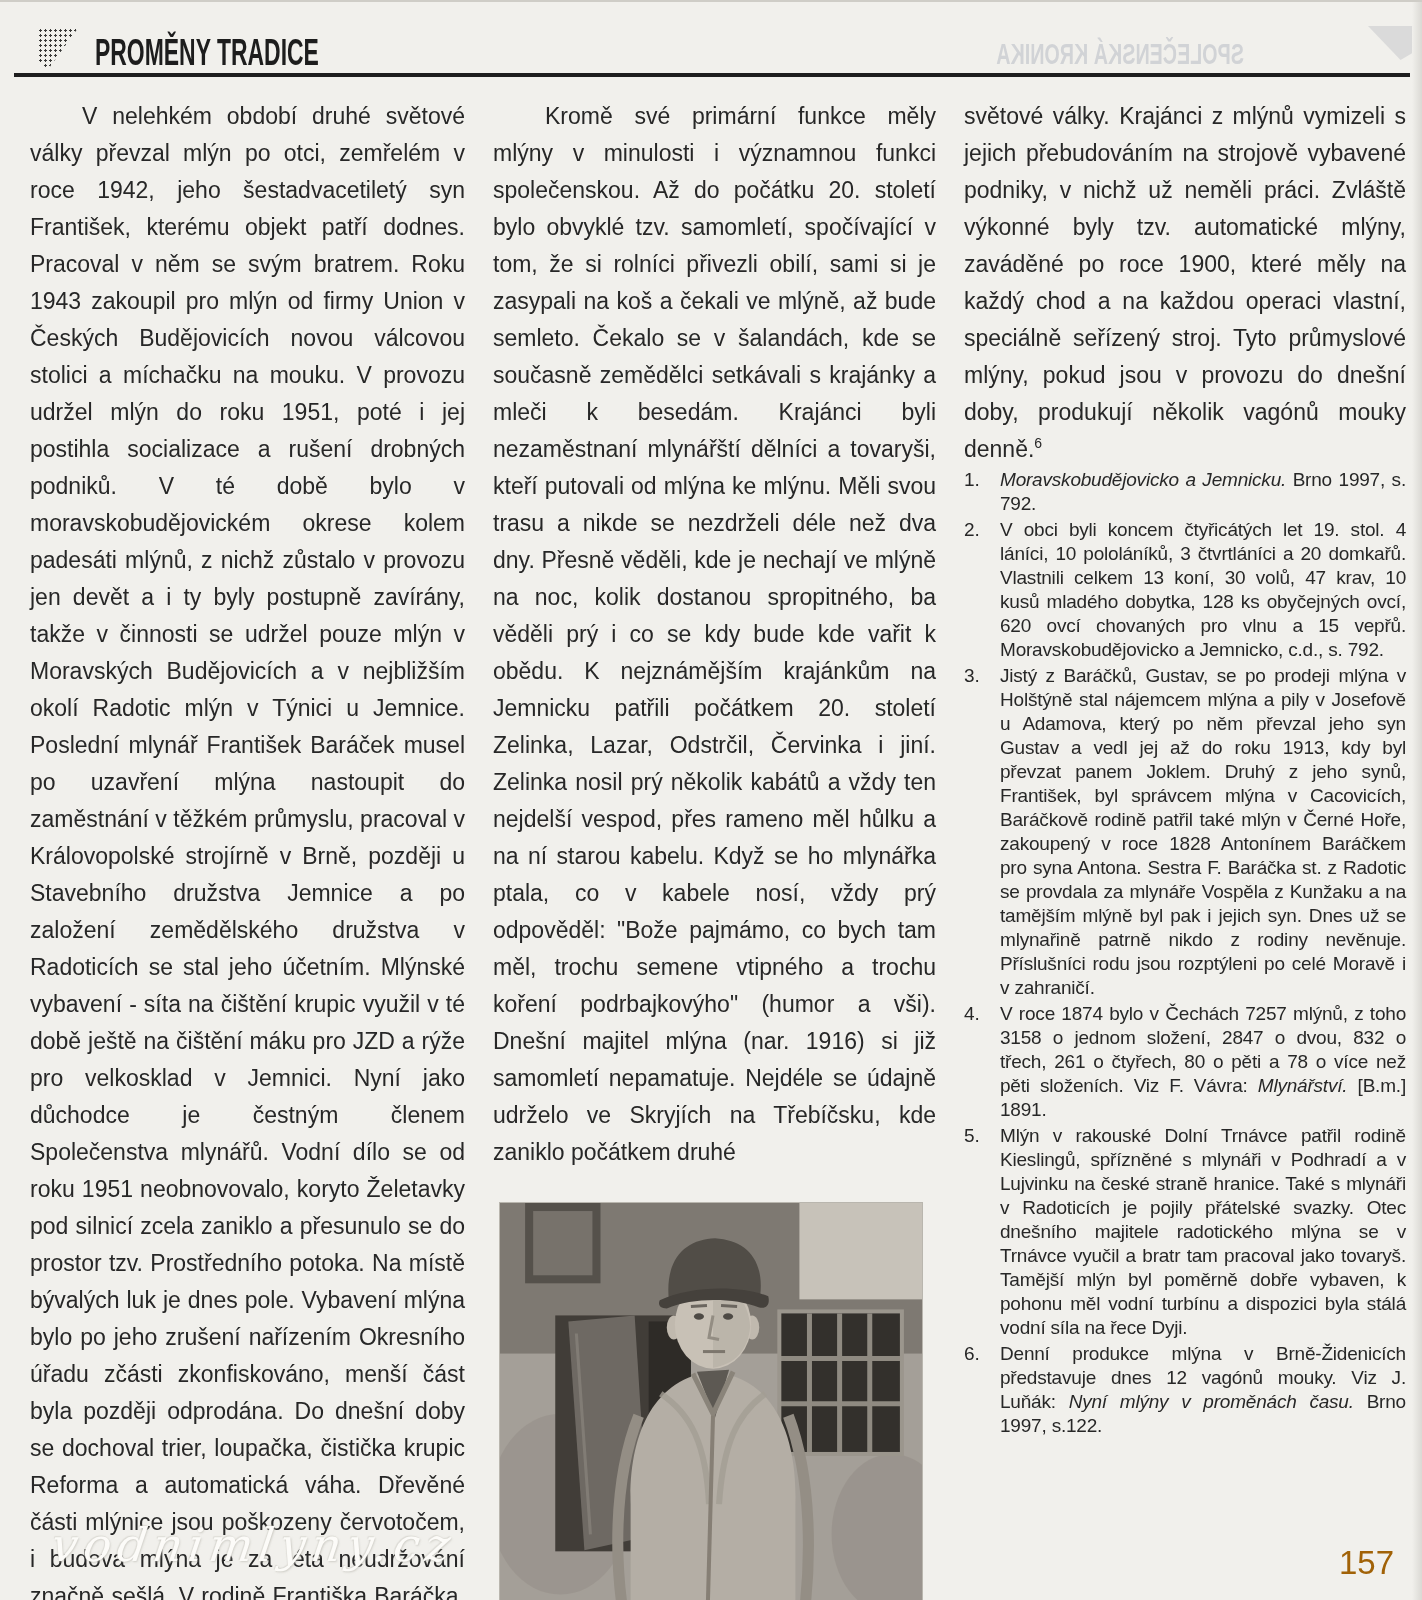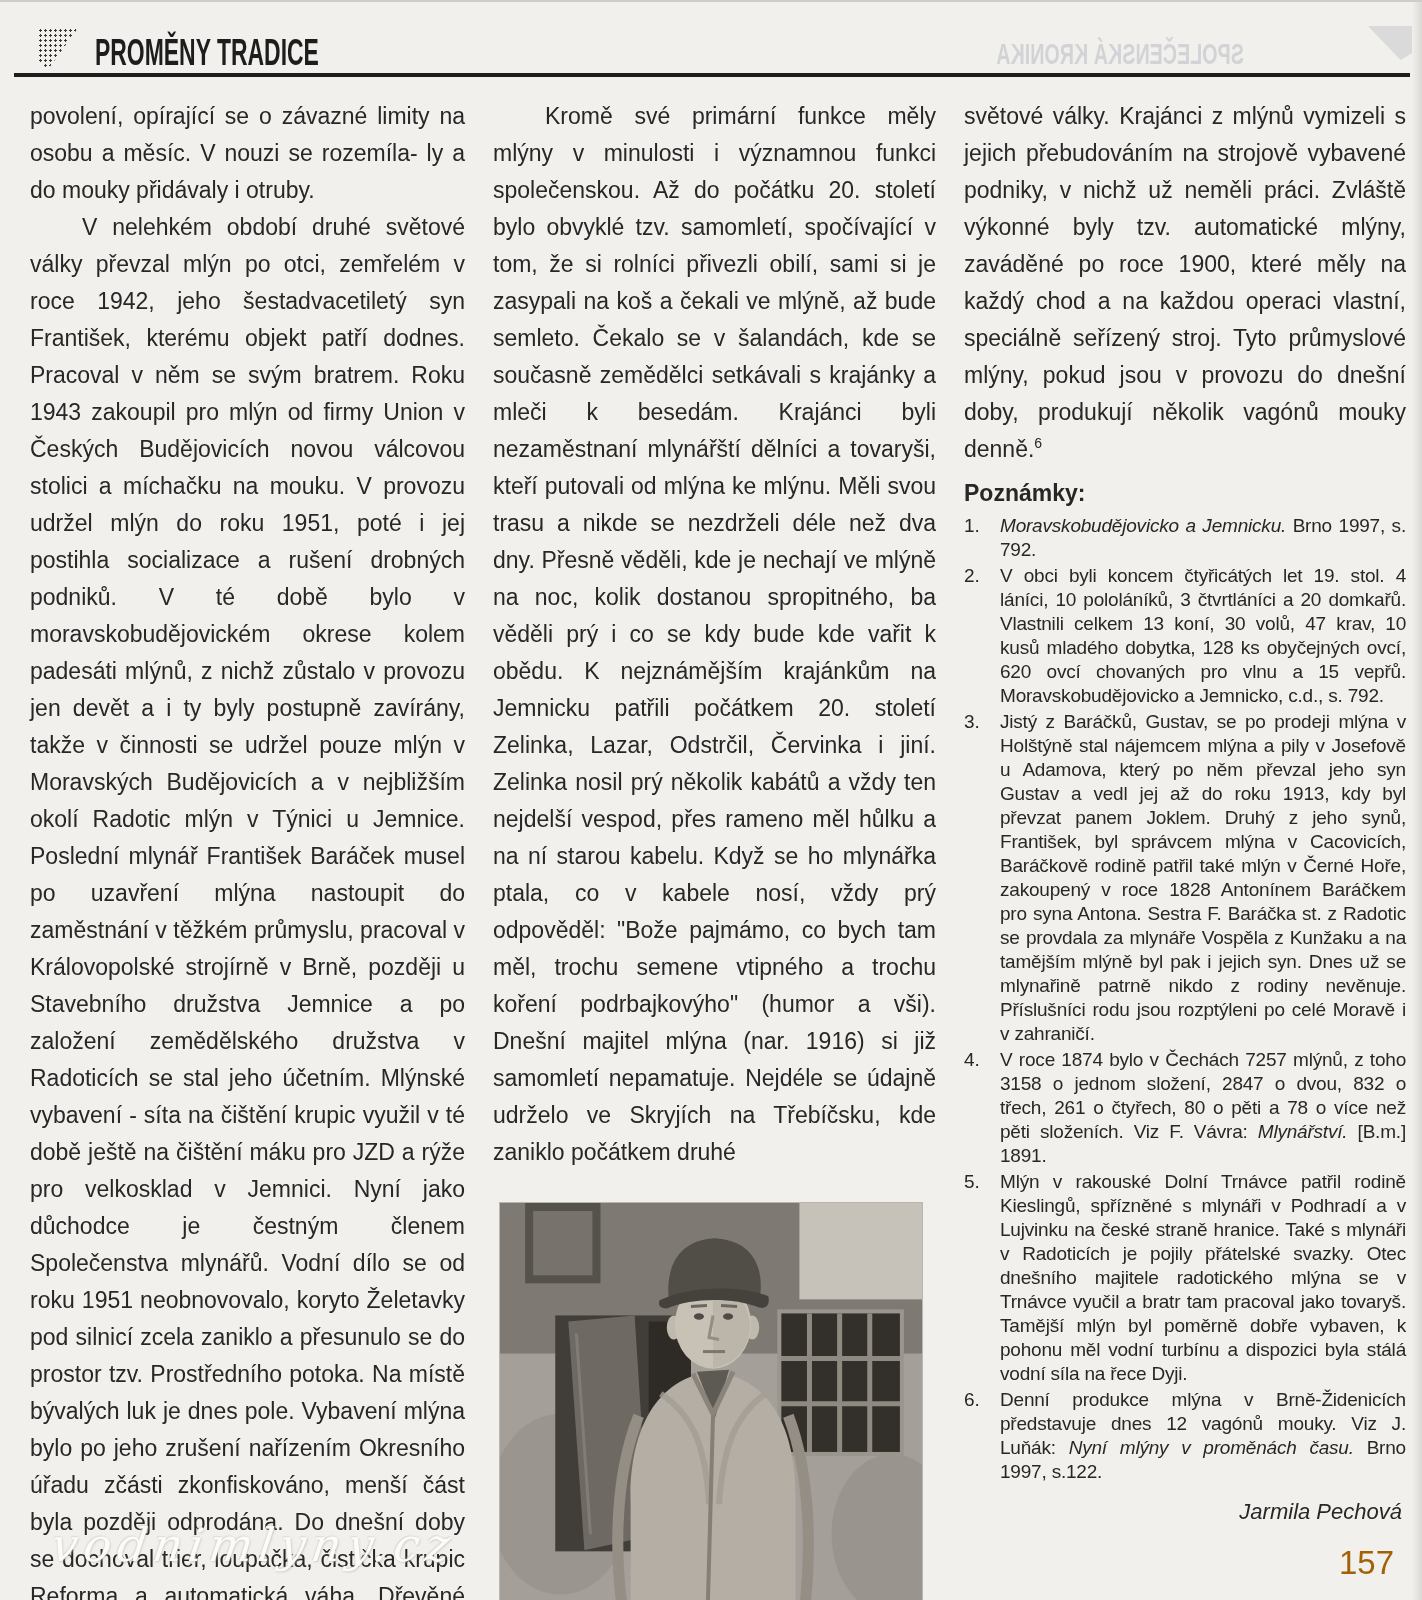--- a/index.html
+++ b/index.html
@@ -70,21 +70,20 @@
   <div class="flag-icon"></div>
   <h1 class="page-title">PROMĚNY TRADICE</h1>
   <div class="header-ghost">SPOLEČENSKÁ KRONIKA</div>
   <div class="ghost-flag"></div>
   <div class="rule"></div>
 
   <main class="columns">
 
     <section class="col">
       <div id="col-left-paras">
-          <p class="body-p">povolení, opírající se o závazné limity na osobu a měsíc. V nouzi se rozemíla- ly a do mouky přidávaly i otruby.</p>
           <p class="body-p indent">V nelehkém období druhé světové války převzal mlýn po otci, zemřelém v roce 1942, jeho šestadvacetiletý syn František, kterému objekt patří dodnes. Pracoval v něm se svým bratrem. Roku 1943 zakoupil pro mlýn od firmy Union v Českých Budějovicích novou válcovou stolici a míchačku na mouku. V provozu udržel mlýn do roku 1951, poté i jej postihla socializace a rušení drobných podniků. V té době bylo v moravskobudějovickém okrese kolem padesáti mlýnů, z nichž zůstalo v provozu jen devět a i ty byly postupně zavírány, takže v činnosti se udržel pouze mlýn v Moravských Budějovicích a v nejbližším okolí Radotic mlýn v Týnici u Jemnice. Poslední mlynář František Baráček musel po uzavření mlýna nastoupit do zaměstnání v těžkém průmyslu, pracoval v Královopolské strojírně v Brně, později u Stavebního družstva Jemnice a po založení zemědělského družstva v Radoticích se stal jeho účetním. Mlýnské vybavení - síta na čištění krupic využil v té době ještě na čištění máku pro JZD a rýže pro velkosklad v Jemnici. Nyní jako důchodce je čestným členem Společenstva mlynářů. Vodní dílo se od roku 1951 neobnovovalo, koryto Želetavky pod silnicí zcela zaniklo a přesunulo se do prostor tzv. Prostředního potoka. Na místě bývalých luk je dnes pole. Vybavení mlýna bylo po jeho zrušení nařízením Okresního úřadu zčásti zkonfiskováno, menší část byla později odprodána. Do dnešní doby se dochoval trier, loupačka, čistička krupic Reforma a automatická váha. Dřevěné části mlýnice jsou poškozeny červotočem, i budova mlýna je za léta neudržování značně sešlá. V rodině Františka Baráčka, který je současně obecním kronikářem a jeví živý zájem o historii, se uchovala řada písemností souvisejících s mlýnem, výpisy z matrik, dokumentace k přestavbám mlýna, účty za mlýnské stroje i odborná mlynářská literatura.</p>
         </div>
     </section>
 
     <section class="col">
       <div id="col-middle-paras">
           <p class="body-p indent">Kromě své primární funkce měly mlýny v minulosti i významnou funkci společenskou. Až do počátku 20. století bylo obvyklé tzv. samomletí, spočívající v tom, že si rolníci přivezli obilí, sami si je zasypali na koš a čekali ve mlýně, až bude semleto. Čekalo se v šalandách, kde se současně zemědělci setkávali s krajánky a mleči k besedám. Krajánci byli nezaměstnaní mlynářští dělníci a tovaryši, kteří putovali od mlýna ke mlýnu. Měli svou trasu a nikde se nezdrželi déle než dva dny. Přesně věděli, kde je nechají ve mlýně na noc, kolik dostanou spropitného, ba věděli prý i co se kdy bude kde vařit k obědu. K nejznámějším krajánkům na Jemnicku patřili počátkem 20. století Zelinka, Lazar, Odstrčil, Červinka i jiní. Zelinka nosil prý několik kabátů a vždy ten nejdelší vespod, přes rameno měl hůlku a na ní starou kabelu. Když se ho mlynářka ptala, co v kabele nosí, vždy prý odpověděl: "Bože pajmámo, co bych tam měl, trochu semene vtipného a trochu koření podrbajkovýho" (humor a vši). Dnešní majitel mlýna (nar. 1916) si již samomletí nepamatuje. Nejdéle se údajně udrželo ve Skryjích na Třebíčsku, kde zaniklo počátkem druhé</p>
         </div>
 
       <figure>
@@ -146,21 +145,20 @@
           <path d="M140 468 L288 468 L292 518 L136 518 Z" fill="#57534d"></path>
           <line x1="214" y1="470" x2="214" y2="518" stroke="#45423d" stroke-width="4"></line>
           <line x1="160" y1="480" x2="196" y2="478" stroke="#45423d" stroke-width="3" opacity="0.7"></line>
         </svg>
 
       </figure>
     </section>
 
     <section class="col">
       <p class="lead"><span>světové války. Krajánci z mlýnů vymizeli s jejich přebudováním  na strojově vybavené podniky, v nichž už neměli práci. Zvláště výkonné byly tzv. automatické mlýny, zaváděné po roce 1900, které měly na každý chod a na každou operaci vlastní, speciálně seřízený stroj. Tyto průmyslové mlýny, pokud jsou v provozu do dnešní doby, produkují několik vagónů mouky denně.</span><sup>6</sup></p>
-      <h2 class="notes-heading">Poznámky:</h2>
       <div id="notes">
           <div class="note">
             <span class="note-num">1.</span>
             <span class="note-body"><em>Moravskobudějovicko a Jemnicku.</em><span> Brno 1997, s. 792.</span></span>
           </div>
           <div class="note">
             <span class="note-num">2.</span>
             <span class="note-body"><span>V obci byli koncem čtyřicátých let 19. stol. 4 láníci, 10 pololáníků, 3 čtvrtláníci a 20 domkařů. Vlastnili celkem 13 koní, 30 volů, 47 krav, 10 kusů mladého dobytka, 128 ks obyčejných ovcí, 620 ovcí chovaných pro vlnu a 15 vepřů. Moravskobudějovicko a Jemnicko, c.d., s. 792.</span></span>
           </div>
           <div class="note">
@@ -173,21 +171,20 @@
           </div>
           <div class="note">
             <span class="note-num">5.</span>
             <span class="note-body"><span>Mlýn v rakouské Dolní Trnávce patřil rodině Kieslingů, spřízněné s mlynáři v Podhradí a v Lujvinku na české straně hranice. Také s mlynáři v Radoticích je pojily přátelské svazky. Otec dnešního majitele radotického mlýna se v Trnávce vyučil a bratr tam pracoval jako tovaryš. Tamější mlýn byl poměrně dobře vybaven, k pohonu měl vodní turbínu a dispozici byla stálá vodní síla na řece Dyji.</span></span>
           </div>
           <div class="note">
             <span class="note-num">6.</span>
             <span class="note-body"><span>Denní produkce mlýna v Brně-Židenicích představuje dnes 12 vagónů mouky. Viz J. Luňák: </span><em>Nyní mlýny v proměnách času.</em><span> Brno 1997, s.122.</span></span>
           </div>
         </div>
-      <div class="author">Jarmila Pechová</div>
     </section>
 
   </main>
 
   <div class="watermark">vodnimlyny.cz</div>
   <div class="page-number">157</div>
 
 </div>
 
 </body></html>

